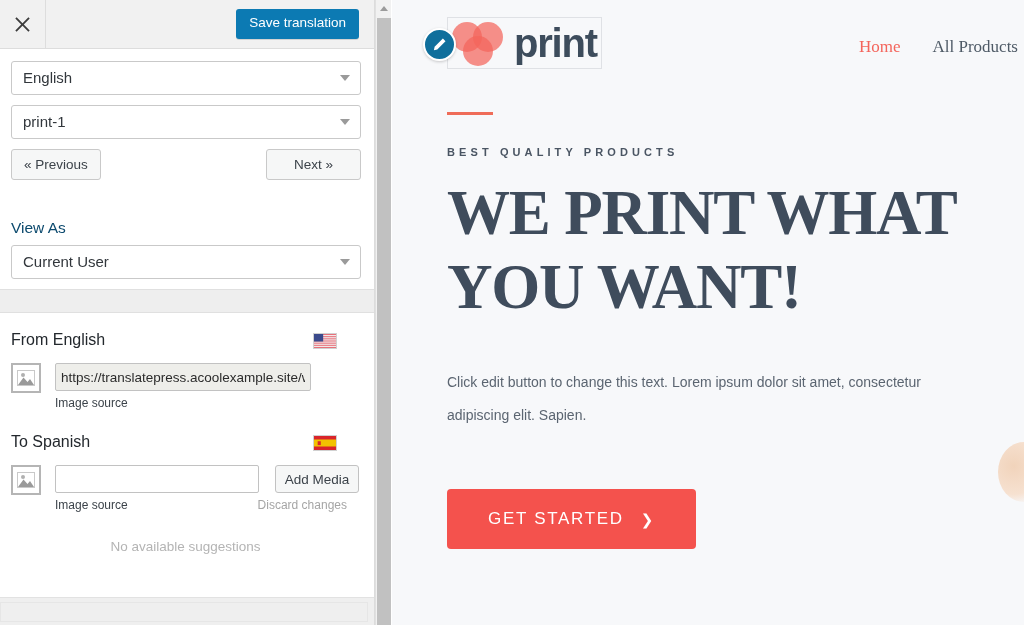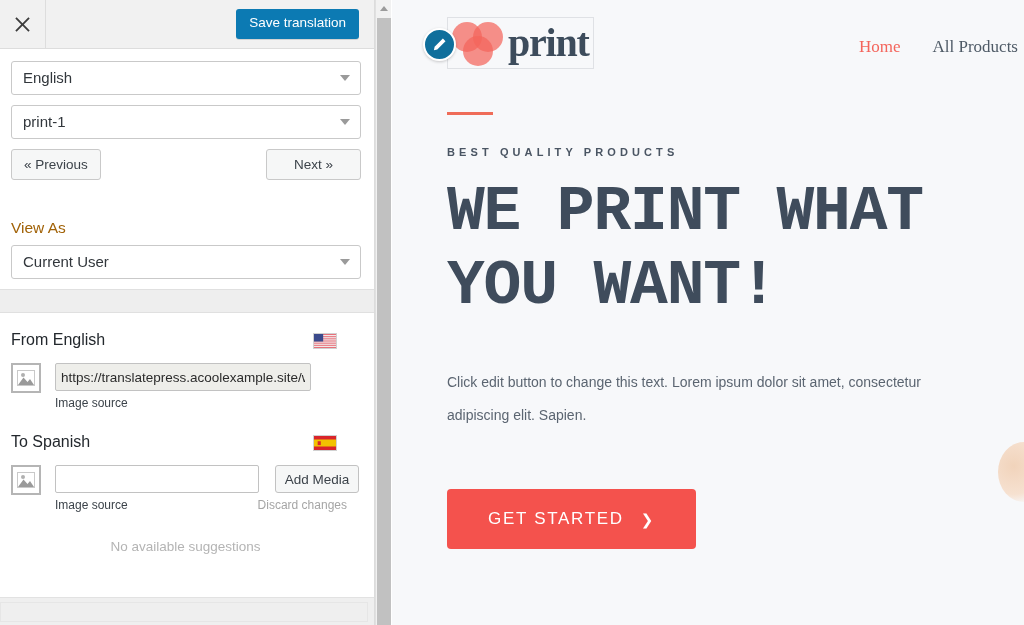--- a/index.html
+++ b/index.html
@@ -58,21 +58,21 @@
   .btn-sec{
     position:absolute;top:0;background:#f6f7f7;border:1px solid #c9c9c9;
     border-radius:3px;font-size:13.5px;color:#3c434a;padding:0 12px;height:31px;
     line-height:29px;cursor:pointer;font-family:"Liberation Sans", sans-serif;
     box-sizing:border-box;
   }
   .btn-prev{left:0;}
   .btn-next{right:0;min-width:95px;text-align:center;}
 
   .viewas-label{
-    margin:22px 0 8px 11px;font-size:15.5px;color:#a16207;
+    margin:22px 0 8px 11px;font-size:15.5px;color:#0c4a6e;
   }
   .sel-viewas{margin-left:11px;}
 
   .sb-divider{
     height:22px;background:#eeeeee;border-top:1px solid #e0e0e0;
     border-bottom:1px solid #e0e0e0;margin-top:10px;
   }
 
   .tr-block{padding:0 14px 0 11px;background:#fff;}
   .tr-head{
@@ -161,23 +161,23 @@
   }
   .logo-marks{position:relative;width:55px;height:46px;}
   .logo-marks .c{
     position:absolute;border-radius:50%;
     background:#f4655c;opacity:.72;
   }
   .logo-marks .c1{left:0;top:2px;width:30px;height:30px;}
   .logo-marks .c2{left:21px;top:2px;width:30px;height:30px;}
   .logo-marks .c3{left:11px;top:16px;width:30px;height:30px;}
   .logo-text{
-    font-family:Liberation Serif, serif;
+    font-family:Liberation Sans, sans-serif;
     font-size:40px;font-weight:700;color:#3d4c5c;letter-spacing:-1.2px;
-    line-height:1;margin-left:1px;
+    line-height:1;margin-left:7px;
   }
   .edit-pencil{
     position:absolute;left:-24px;top:11px;width:29px;height:29px;
     border-radius:50%;background:#0f6f9c;border:2px solid #fff;
     display:flex;align-items:center;justify-content:center;
     box-shadow:0 1px 3px rgba(0,0,0,.2);cursor:pointer;z-index:5;
   }
   .site-nav{
     position:absolute;right:0px;top:37px;display:flex;gap:32px;
     padding-right:6px;
@@ -190,21 +190,21 @@
 
   .hero{position:relative;padding-left:55px;}
   .hero-rule{width:46px;height:3px;background:#ef6c58;margin-top:12px;}
   .hero-eyebrow{
     margin-top:31px;font-size:11px;letter-spacing:4.1px;font-weight:700;
     color:#4a5563;font-family:"Liberation Sans", sans-serif;
   }
   .hero-title{
     margin-top:18px;font-size:63px;line-height:74px;font-weight:700;
     color:#3f4c5c;letter-spacing:-1.2px;
-    font-family:Liberation Mono, monospace;
+    font-family:Liberation Serif, serif;
   }
   .hero-sub{
     margin-top:26px;font-size:14px;line-height:33px;color:#5b6571;
     max-width:500px;font-family:"Liberation Sans", sans-serif;
   }
   .hero-cta{
     margin-top:43px;display:inline-flex;align-items:center;gap:17px;
     background:#f4524d;color:#fff;border:none;border-radius:4px;
     padding:20px 41px;font-size:17px;letter-spacing:1.7px;cursor:pointer;
     font-family:"Liberation Sans", sans-serif;

